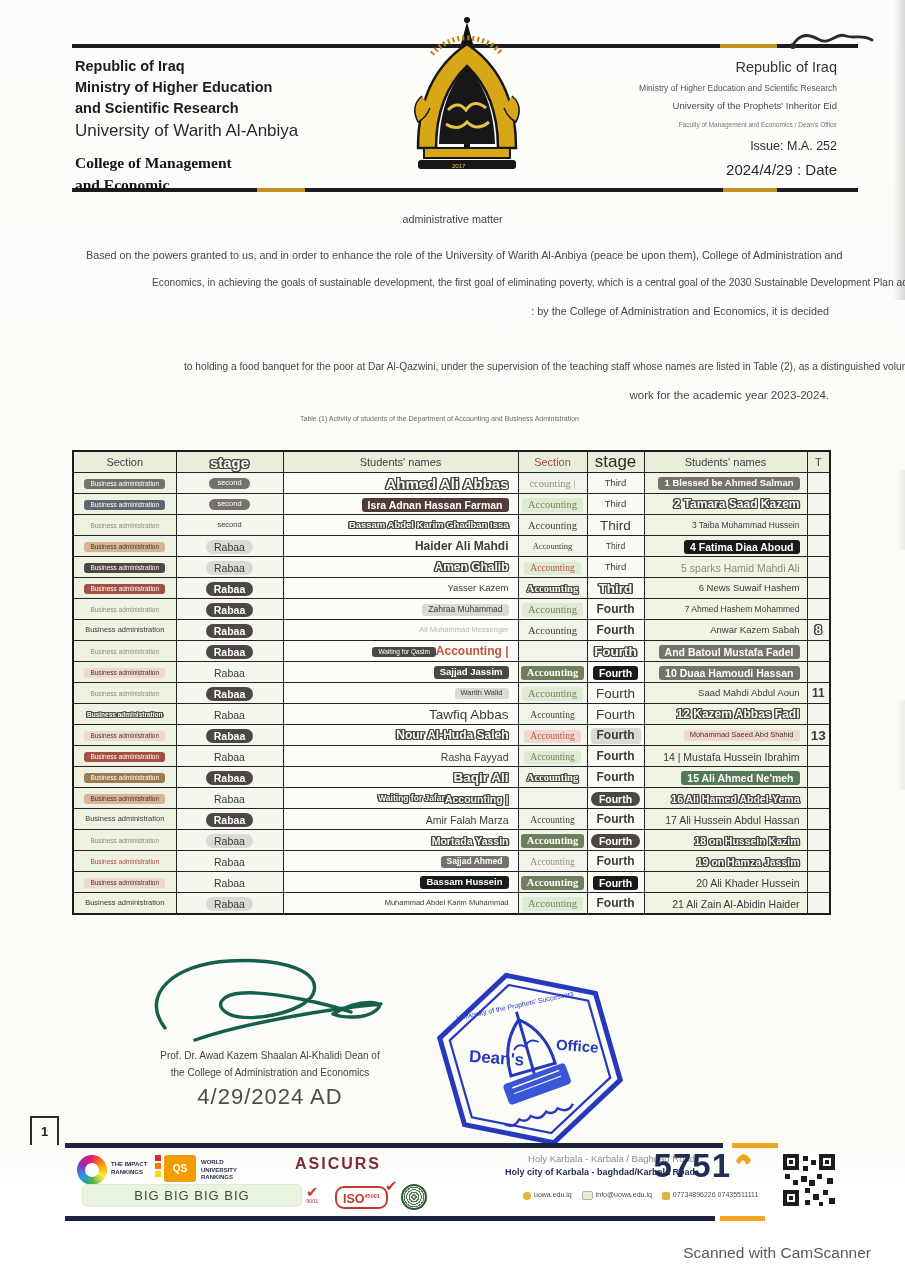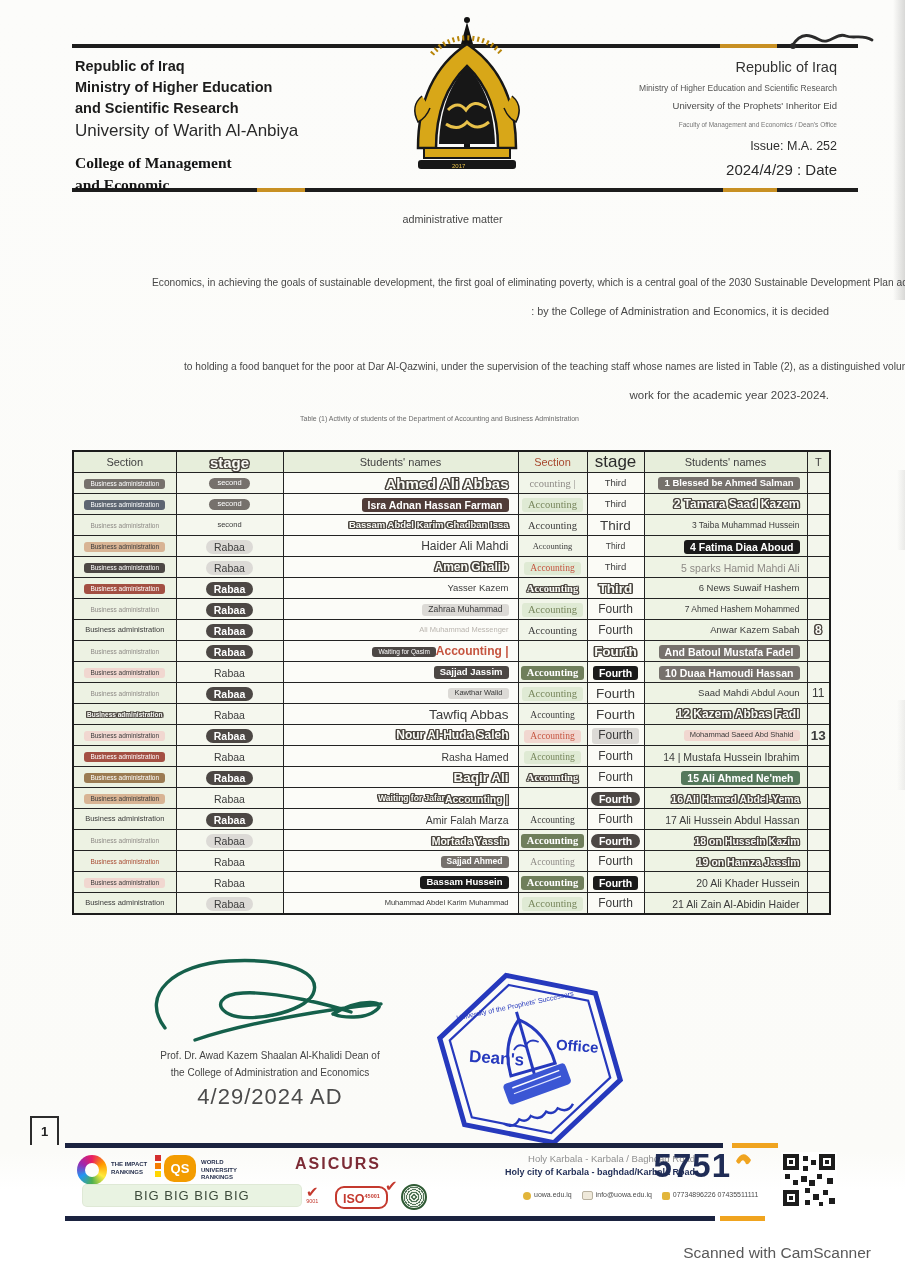--- a/index.html
+++ b/index.html
@@ -33,21 +33,21 @@
   td:nth-child(3){text-align:right;padding-right:9px;background:#fcfcf8;}
   td:nth-child(4){text-align:center;background:#f1f5e9;font-family:Liberation Serif, serif;}
   td:nth-child(5){text-align:center;background:#fbfbf6;}
   td:nth-child(6){text-align:right;padding-right:7px;background:#eef3e4;}
   td:nth-child(7){text-align:center;background:#f3f6ec;}
   .cs{display:inline-block;line-height:1.15;vertical-align:middle;}
   .box{border-radius:3px;padding:1px 6px;}
   .pill{border-radius:9px;padding:1px 8px;}
   .wh{color:#fff;}.b{font-weight:bold;}
   .f6{font-size:6.5px;}.f7{font-size:7.5px;}.f8{font-size:8.5px;}.f9{font-size:9.5px;}
-  .f10{font-size:10.5px;}.f12{font-size:12px;}.f13{font-size:13.5px;}.f15{font-size:15px;}
+  .f10{font-size:10.5px;}.f12{font-size:12px;font-weight:bold;}.f13{font-size:13.5px;}.f15{font-size:15px;}
   .bg-gray{background:#76716c;}.bg-slate{background:#5e6672;}.bg-dark{background:#4c4744;}
   .bg-dbrown{background:#503c38;}.bg-black{background:#1a1a1a;}.bg-brick{background:#a34f42;}
   .bg-tbrown{background:#9b7b52;}.bg-olive{background:#6f7e5b;}.bg-green{background:#55785b;}
   .bg-tan{background:#d8b494;}.bg-pink{background:#f1d7d0;}.bg-lgray{background:#dcdad6;}.bg-glight{background:#dfead4;}
   .tx-gray{color:#8e8a86;}.tx-faint{color:#b9b4ae;}.tx-red{color:#c65540;}
   .tx-olive{color:#77865c;}.tx-rust{color:#a84b32;}.tx-dark{color:#3a3a3a;}
   .outline{color:#fbfbf6;font-weight:bold;
     text-shadow:-1.2px -1.2px 0 #4a453f,1.2px -1.2px 0 #4a453f,-1.2px 1.2px 0 #4a453f,1.2px 1.2px 0 #4a453f,0 1.3px 0 #4a453f,0 -1.3px 0 #4a453f,1.3px 0 0 #4a453f,-1.3px 0 0 #4a453f;}
   .hdr{font-size:11px;color:#3f3f3f;}
   .hdr-red{font-size:11px;color:#a8492f;}
@@ -58,22 +58,22 @@
   #sig-block .l2{font-size:10px;color:#444;margin-top:6px;}
   #sig-block .dt{font-size:22px;color:#4c4c4c;margin-top:6px;letter-spacing:1px;}
   
   #footer{left:63px;top:1143px;width:782px;height:86px;}
   .bar{position:absolute;background:#1b2340;height:5px;}
   .bar-o{position:absolute;background:#f0a41f;height:5px;}
   #imp-logo{position:absolute;left:14px;top:12px;width:30px;height:30px;border-radius:50%;
      background:conic-gradient(#e91e63,#ff9800,#ffeb3b,#4caf50,#2196f3,#9c27b0,#e91e63);}
   #imp-logo::after{content:"";position:absolute;left:8px;top:8px;width:14px;height:14px;border-radius:50%;background:#fdfdfb;}
   .rank-label{position:absolute;font-size:6px;font-weight:bold;color:#26304d;line-height:1.25;}
-  #qs-box{position:absolute;left:101px;top:12px;width:32px;height:27px;background:#f39c00;border-radius:10px;
-     color:#fff;font-weight:bold;font-size:13px;text-align:center;line-height:27px;}
+  #qs-box{position:absolute;left:101px;top:12px;width:32px;height:27px;background:#f39c00;border-radius:3px;
+     color:#fff;font-weight:bold;font-size:10px;text-align:center;line-height:27px;}
   .qs-sq{position:absolute;width:6px;height:6px;}
   #asicurs{position:absolute;left:232px;top:12px;font-size:16px;letter-spacing:2px;color:#7c2b35;font-weight:bold;}
   #bigpill{position:absolute;left:20px;top:42px;width:218px;height:21px;background:#e9f3e2;border-radius:4px;
      font-size:13px;letter-spacing:1px;color:#3c4a3a;text-align:center;line-height:21px;box-shadow:0 0 0 1px #dfe9d6;}
   #chk9001{position:absolute;left:243px;top:40px;color:#c4392e;text-align:center;}
   #chk9001 .ck{font-size:15px;font-weight:bold;}
   #chk9001 .num{font-size:5.5px;display:block;margin-top:-3px;}
   #isobox{position:absolute;left:272px;top:43px;border:2.5px solid #c4392e;border-radius:9px;padding:0 6px;color:#c4392e;font-weight:bold;font-size:12.5px;line-height:16px;background:#fff;}
   #isobox sup{font-size:5.5px;}
   #isochk{position:absolute;left:322px;top:34px;color:#c4392e;font-size:15px;font-weight:bold;}
@@ -141,20 +141,21 @@
 
   <svg class="abs" style="left:788px;top:26px;" width="90" height="40" viewBox="0 0 90 40">
     <circle cx="5" cy="20" r="3" fill="#2b2b2b"></circle>
     <path d="M4 20 C14 4 24 10 32 14 C42 19 48 6 58 10 C66 13 74 8 84 14" stroke="#2b2b2b" stroke-width="2.8" fill="none" stroke-linecap="round"></path>
   </svg>
   <div class="edge" style="right:0;top:0;width:12px;height:300px;"></div>
   <div class="edge" style="right:0;top:470px;width:8px;height:80px;opacity:.5;"></div>
   <div class="edge" style="right:0;top:700px;width:8px;height:90px;opacity:.4;"></div>
 
   <div class="bodyline" style="left:0;width:905px;text-align:center;top:213px;">administrative matter</div>
+  <div class="bodyline" style="left:86px;top:249px;">Based on the powers granted to us, and in order to enhance the role of the University of Warith Al-Anbiya (peace be upon them), College of Administration and</div>
   <div class="bodyline" style="left:152px;top:277px;font-size:10.2px;">Economics, in achieving the goals of sustainable development, the first goal of eliminating poverty, which is a central goal of the 2030 Sustainable Development Plan adopted</div>
   <div class="bodyline" style="right:76px;top:305px;">: by the College of Administration and Economics, it is decided</div>
   <div class="bodyline" style="left:184px;top:361px;font-size:10.2px;">to holding a food banquet for the poor at Dar Al-Qazwini, under the supervision of the teaching staff whose names are listed in Table (2), as a distinguished volunteer</div>
   <div class="bodyline" style="right:76px;top:389px;font-size:11.5px;">work for the academic year 2023-2024.</div>
   <div class="bodyline" style="left:300px;top:415px;font-size:7px;color:#6b6b6b;">Table (1) Activity of students of the Department of Accounting and Business Administration</div>
 
   <div id="tblwrap">
     <table>
       <colgroup>
         <col style="width:103px">
@@ -263,21 +264,21 @@
             <td><span class="cs f10">Rabaa</span></td>
             <td><span class="cs box bg-dark wh b f9">Sajjad Jassim</span></td>
             <td><span class="cs box bg-olive wh b f10">Accounting</span></td>
             <td><span class="cs box bg-black wh b f10">Fourth</span></td>
             <td><span class="cs box bg-gray wh b f10">10 Duaa Hamoudi Hassan</span></td>
             <td></td>
           </tr>
           <tr>
             <td><span class="cs f6 tx-gray">Business administration</span></td>
             <td><span class="cs pill bg-dark wh b f10">Rabaa</span></td>
-            <td><span class="cs box bg-lgray f7">Kawthar Walid</span></td>
+            <td><span class="cs box bg-lgray f7">Warith Walid</span></td>
             <td><span class="cs box bg-glight tx-olive f10">Accounting</span></td>
             <td><span class="cs f13">Fourth</span></td>
             <td><span class="cs f9">Saad Mahdi Abdul Aoun</span></td>
             <td><span class="cs f12">11</span></td>
           </tr>
           <tr>
             <td><span class="cs outline f6">Business administration</span></td>
             <td><span class="cs f10">Rabaa</span></td>
             <td><span class="cs f13">Tawfiq Abbas</span></td>
             <td><span class="cs f9">Accounting</span></td>
@@ -290,21 +291,21 @@
             <td><span class="cs pill bg-dark wh b f10">Rabaa</span></td>
             <td><span class="cs outline f12">Nour Al-Huda Saleh</span></td>
             <td><span class="cs box bg-pink tx-red f9">Accounting</span></td>
             <td><span class="cs box bg-lgray f12">Fourth</span></td>
             <td><span class="cs box bg-pink f7">Mohammad Saeed Abd Shahid</span></td>
             <td><span class="cs f13 b">13</span></td>
           </tr>
           <tr>
             <td><span class="cs box bg-brick wh f6">Business administration</span></td>
             <td><span class="cs f10">Rabaa</span></td>
-            <td><span class="cs f10">Rasha Hamed</span></td>
+            <td><span class="cs f10">Rasha Fayyad</span></td>
             <td><span class="cs box bg-glight tx-olive f9">Accounting</span></td>
             <td><span class="cs f12">Fourth</span></td>
             <td><span class="cs f10">14 | Mustafa Hussein Ibrahim</span></td>
             <td></td>
           </tr>
           <tr>
             <td><span class="cs box bg-tbrown wh f6">Business administration</span></td>
             <td><span class="cs pill bg-dark wh b f10">Rabaa</span></td>
             <td><span class="cs outline f13">Baqir Ali</span></td>
             <td><span class="cs outline f10">Accounting</span></td>

